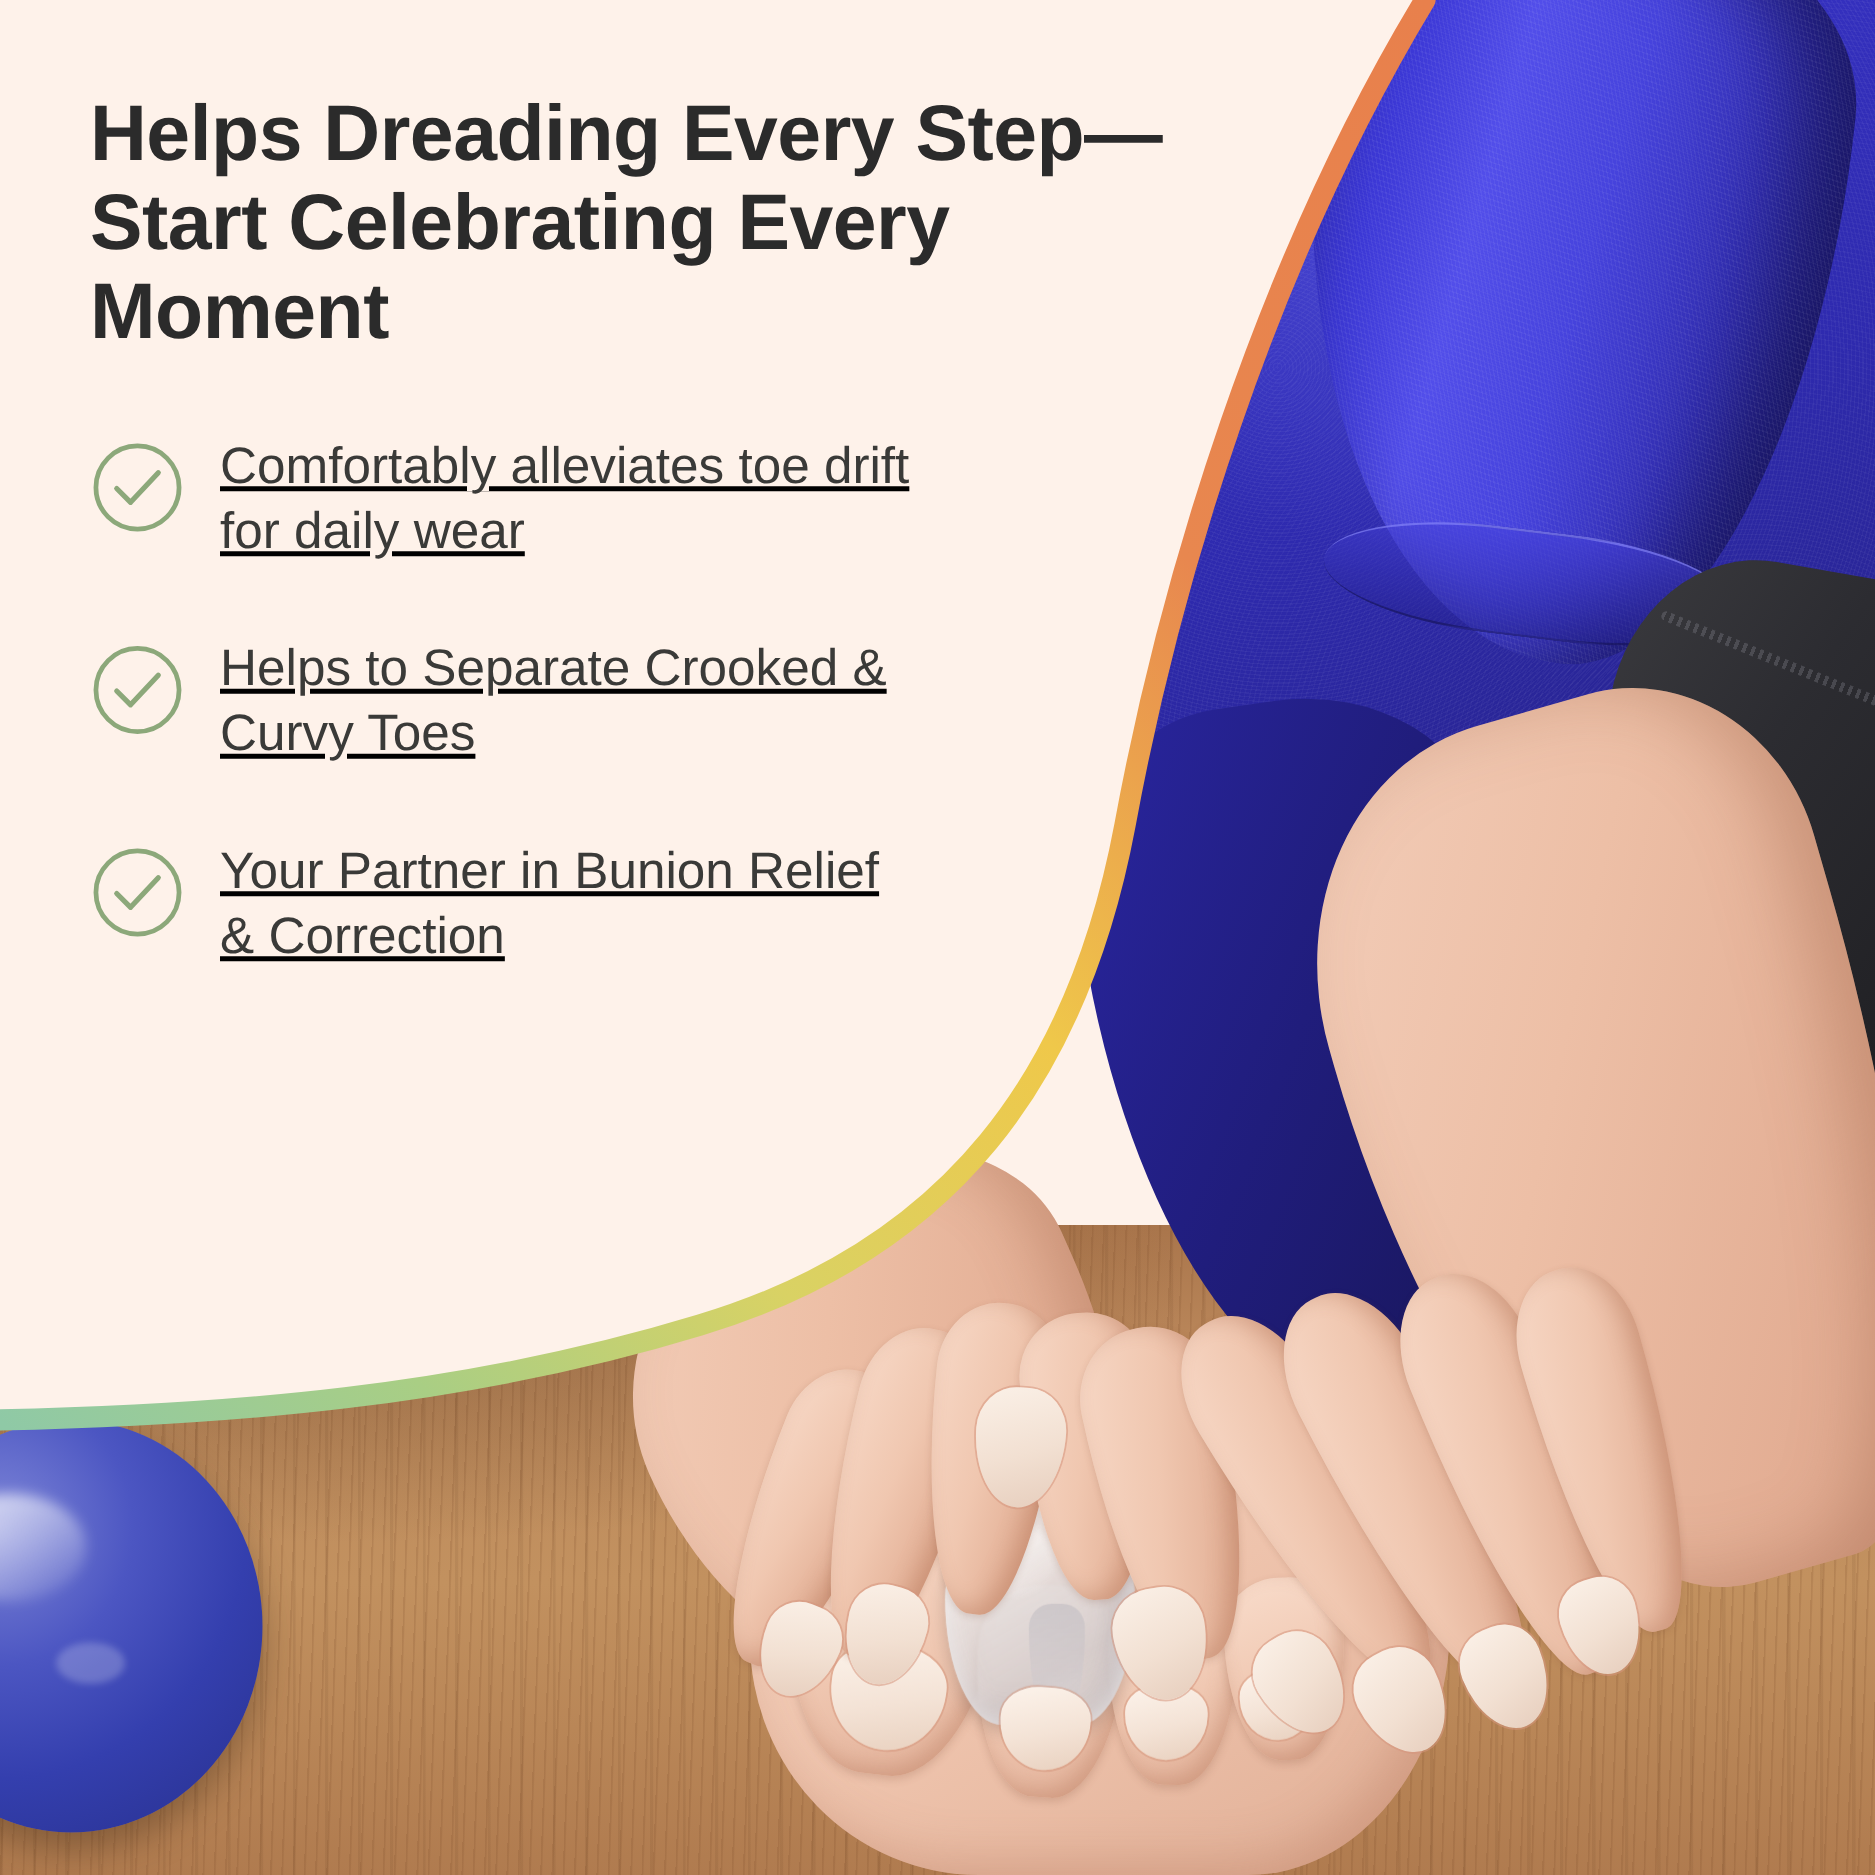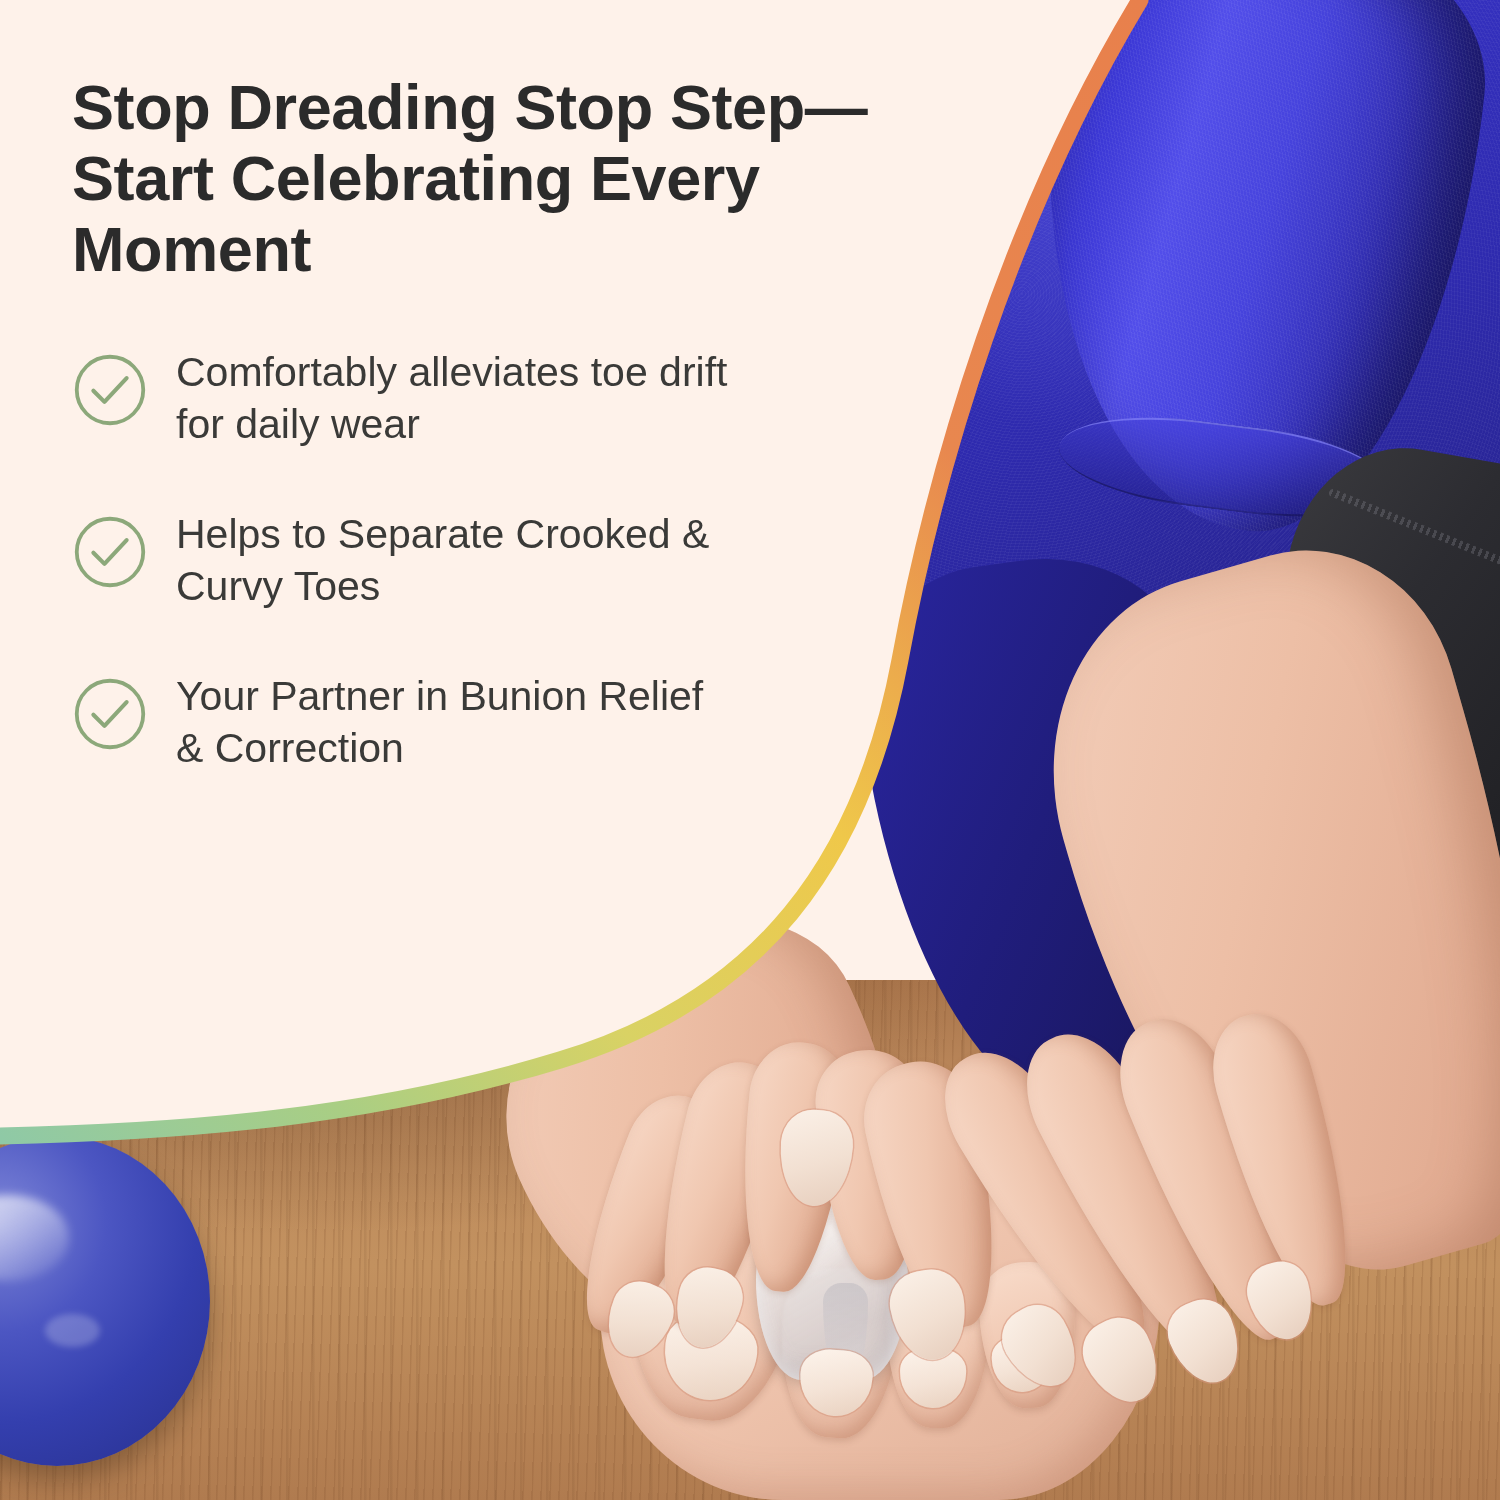--- a/index.html
+++ b/index.html
@@ -289,20 +289,21 @@
   }
   .bullets{
     margin-top:60px;
     list-style:none;
   }
   .bullet{
     display:flex;
     align-items:flex-start;
     gap:28px;
     margin-bottom:58px;
+    text-decoration:underline;
   }
   .check-icon{
     flex:0 0 auto;
     width:76px; height:76px;
     margin-top:6px;
   }
   .check-icon svg{ display:block; width:76px; height:76px; }
   .bullet-text{
     font-size:41px;
     line-height:1.27;
@@ -385,21 +386,21 @@
 
       <path d="M1140,0
                C1010,215 935,470 900,660
                C862,862 760,1000 560,1060
                C370,1118 180,1132 0,1136" fill="none" stroke="url(#edgeGrad)" stroke-width="17" stroke-linecap="round"></path>
     </svg>
   </div>
 
   <div class="content">
 
-    <h1 class="headline">Stop Dreading Stop Step—Start Celebrating Every Moment</h1>
+    <h1 class="headline">Helps Dreading Every Step—Start Celebrating Every Moment</h1>
 
     <ul class="bullets">
 
       <li class="bullet">
         <span class="check-icon">
           <svg viewBox="0 0 48 48">
             <circle cx="24" cy="24" r="21" fill="none" stroke="#8CA87A" stroke-width="2.4"></circle>
             <path d="M13.5 24.5 L20.5 31.5 L34.5 16.5" fill="none" stroke="#8CA87A" stroke-width="2.6" stroke-linecap="round" stroke-linejoin="round"></path>
           </svg>
         </span>

